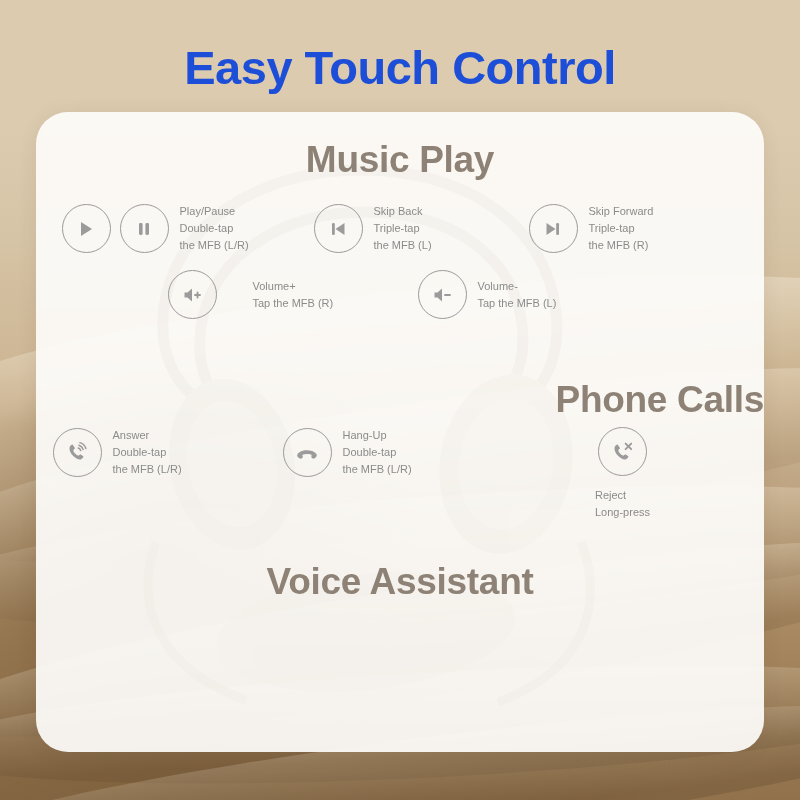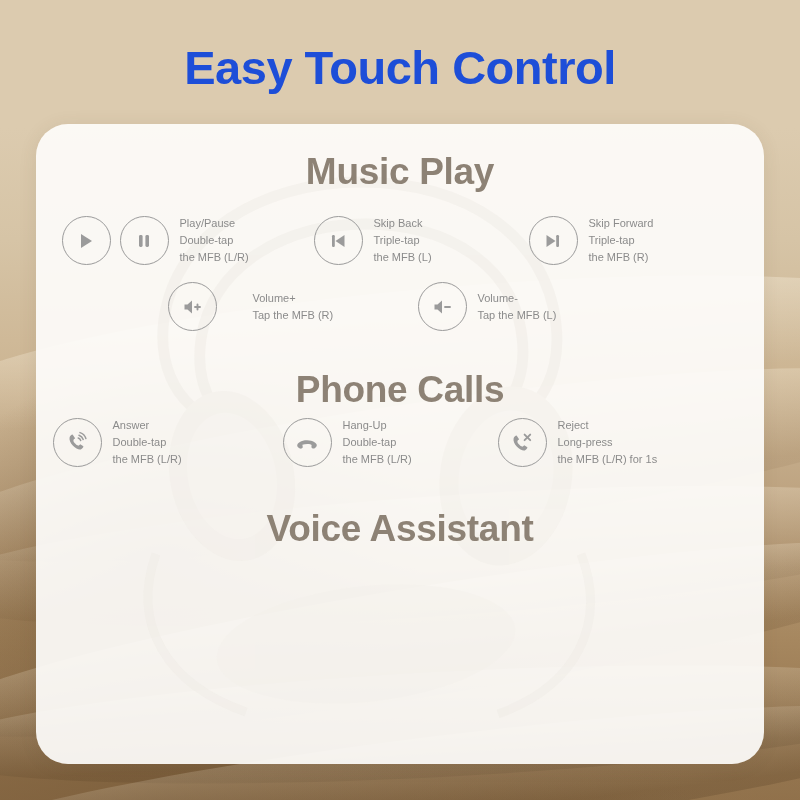--- a/index.html
+++ b/index.html
@@ -68,21 +68,21 @@
     font-weight: bold;
     color: #1d4ed8;
     letter-spacing: -0.5px;
     line-height: 1.2;
   }
 
   
   .card {
     position: absolute;
     left: 36px;
-    top: 124px;
+    top: 112px;
     width: 728px;
     height: 640px;
     background: rgba(253,252,250,0.93);
     border-radius: 32px;
     overflow: hidden;
     box-shadow: 0 2px 18px rgba(90,70,45,0.10);
   }
   .watermark {
     position: absolute;
     inset: 0;
@@ -96,21 +96,21 @@
     height: 100%;
   }
 
   .section-title {
     text-align: center;
     color: #8d8275;
     font-weight: bold;
     letter-spacing: -0.3px;
   }
   .st-music   { font-size: 37px; margin-top: 27px; }
-  .st-phone   { font-size: 37px; margin-top: 38px; }
+  .st-phone   { font-size: 37px; margin-top: 60px; text-align: right; }
   .st-voice   { font-size: 37px; margin-top: 40px; }
 
   
   .row {
     display: flex;
     justify-content: center;
     align-items: flex-start;
   }
   .row-music-1 { margin-top: 22px; }
   .row-music-2 { margin-top: 16px; }
@@ -149,21 +149,21 @@
   .lines div { display: block; }
 
   
   .m-playpause { width: 252px; }
   .m-skipback  { width: 215px; }
   .m-skipfwd   { width: 210px; }
   .m-volup     { width: 250px; gap: 36px; }
   .m-voldown   { width: 215px; }
   .p-answer    { width: 230px; }
   .p-hangup    { width: 215px; }
-  .p-reject    { width: 250px; }
+  .p-reject    { width: 250px; flex-direction: column; }
 </style>
 </head>
 <body>
 
 <div class="bg">
   <div class="dune d1"></div>
   <div class="dune d2"></div>
   <div class="dune d3"></div>
   <div class="dshadow"></div>
   <div class="dune d4"></div>
@@ -337,21 +337,20 @@
               <g stroke="#9b9b9b" stroke-width="1.9" stroke-linecap="round">
                 <path d="M14.6 3.6 L20.2 9.2"></path>
                 <path d="M20.2 3.6 L14.6 9.2"></path>
               </g>
             </svg>
           </div>
         </div>
         <div class="lines">
           <div>Reject</div>
           <div>Long-press</div>
-          <div>the MFB (L/R) for 1s</div>
         </div>
       </div>
 
     </div>
 
     <div class="section-title st-voice">Voice Assistant</div>
 
 
   </div>
 </div>

